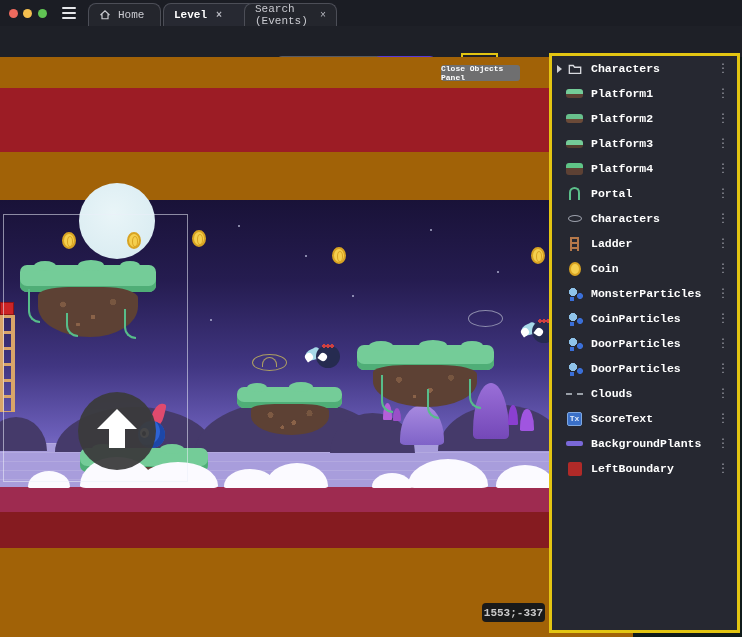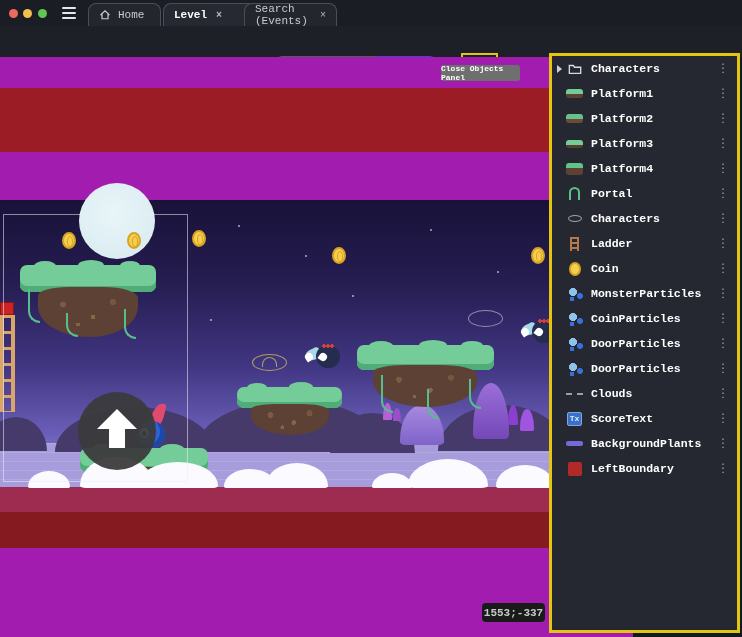--- a/index.html
+++ b/index.html
@@ -38,21 +38,21 @@
   #cube-highlight { position:absolute; left:461px; top:27px; width:37px; height:30px; border:2px solid #e3c512; }
   #cube-btn { position:absolute; left:3px; top:2px; width:27px; height:22px; background:#b5a5e9; border-radius:5px;
               display:flex; align-items:center; justify-content:center; color:#2a2347; cursor:pointer; }
   #tb-right { position:absolute; left:503px; top:33px; display:flex; gap:6px; align-items:center; }
   .tb-divider { width:1px; height:16px; background:#3a3c44; margin:0 2px; }
 
   #tooltip { position:absolute; left:441px; top:65px; width:79px; height:16px; background:#6f6f70; border-radius:3px;
              color:#fff; font-size:8px; font-weight:bold; display:flex; align-items:center; justify-content:center; z-index:40; }
 
   
-  #canvas { position:absolute; left:0; top:57px; width:633px; height:580px; background:#a21caf; overflow:hidden; }
+  #canvas { position:absolute; left:0; top:57px; width:633px; height:580px; background:#a16207; overflow:hidden; }
   .abs { position:absolute; }
   #band-red-top { left:0; top:31px; width:100%; height:64px; background:#9c1c25; }
   #sky { left:0; top:143px; width:100%; height:287px;
          background:linear-gradient(#191238 0%, #251c50 28%, #413682 58%, #6c5fba 82%, #a093d9 100%); }
   #band-raspberry { left:0; top:430px; width:100%; height:25px; background:#9e2b50; }
   #band-darkred  { left:0; top:455px; width:100%; height:36px; background:#851b20; }
   .star { width:2px; height:2px; background:#cfd3ee; border-radius:50%; opacity:.8; }
 
   #moon { left:79px; top:126px; width:76px; height:76px; border-radius:50%;
           background:radial-gradient(circle at 45% 40%, #e9f5f8, #d6eaf0); z-index:3; }

